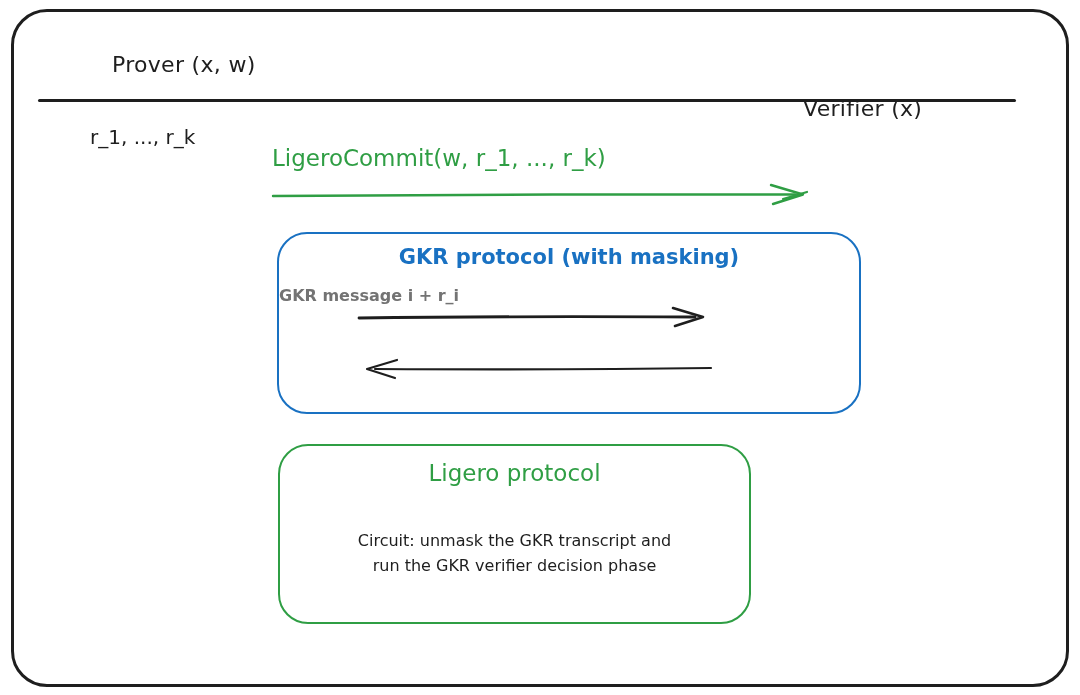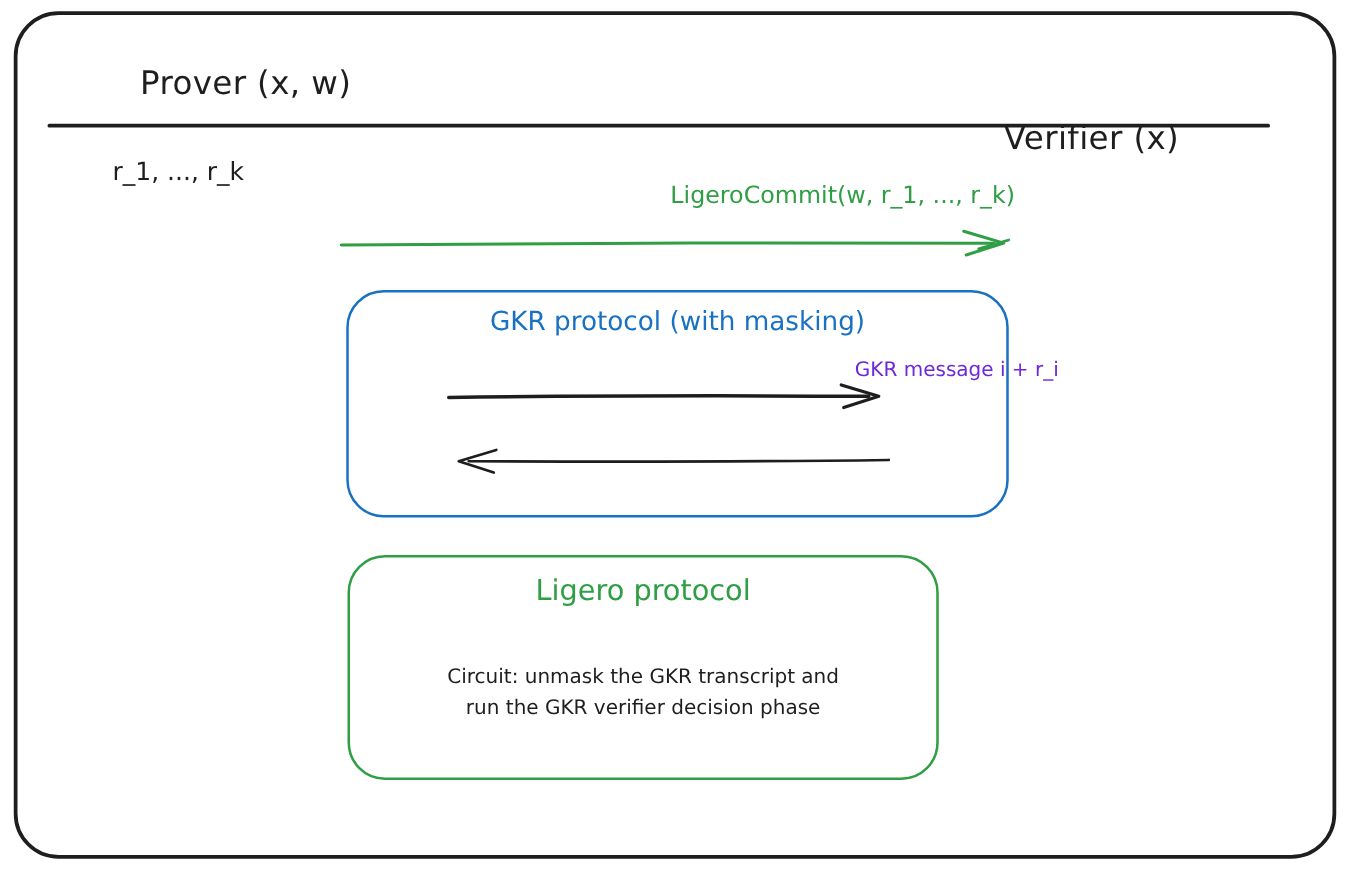--- a/index.html
+++ b/index.html
@@ -19,21 +19,21 @@
   .outer-frame {
     position: absolute;
     left: 11px; top: 9px;
     width: 1052px; height: 672px;
     border: 3px solid #1e1e1e;
     border-radius: 36px;
   }
   .hdr {
     position: absolute;
     top: 52px;
-    font-size: 26px;
+    font-size: 22px;
     font-weight: 500;
     letter-spacing: 0.3px;
     color: #1e1e1e;
     white-space: nowrap;
   }
   .hdr-prover { left: 112px; }
   .hdr-verifier { left: 803px; margin-top: 44px; }
   .divider {
     position: absolute;
     left: 38px; top: 99px;
@@ -45,38 +45,39 @@
     position: absolute;
     left: 90px; top: 123px;
     font-size: 20px;
     line-height: 28px;
     white-space: nowrap;
   }
   .commit-label {
     position: absolute;
     left: 272px; top: 145px;
     width: 540px;
-    text-align: right;
-    font-size: 19px;
+    text-align: left;
+    font-size: 23px;
     color: #2f9e44;
     white-space: nowrap;
   }
   .commit-arrow {
     position: absolute;
     left: 271px; top: 181px;
   }
   .proto-box {
     position: absolute;
     border-radius: 30px;
     box-sizing: border-box;
   }
   .gkr-box {
     left: 277px; top: 232px;
-    width: 530px; height: 182px;
+    width: 584px; height: 182px;
     border: 2.5px solid #1971c2;
+    font-weight: bold;
   }
   .ligero-box {
     left: 278px; top: 444px;
     width: 473px; height: 180px;
     border: 2.5px solid #2f9e44;
   }
   .box-title {
     position: absolute;
     left: 0; width: 100%;
     text-align: center;
@@ -88,25 +89,24 @@
     color: #1971c2;
   }
   .ligero-title {
     top: 14px;
     font-size: 23px;
     color: #2f9e44;
   }
   .msg-label {
     position: absolute;
     left: 0; width: 100%;
-    text-align: right;
+    text-align: left;
     font-size: 16px;
-    color: #6d28d9;
+    color: #737373;
     white-space: nowrap;
-    margin-left: 42px;
   }
   .msg1-label { top: 52px; }
   .msg2-label { top: 104px; }
   .msg-arrow { position: absolute; }
   .msg1-arrow { left: 78px; top: 71px; }
   .msg2-arrow { left: 82px; top: 123px; }
   .ligero-body {
     position: absolute;
     left: 0; top: 82px;
     width: 100%;

